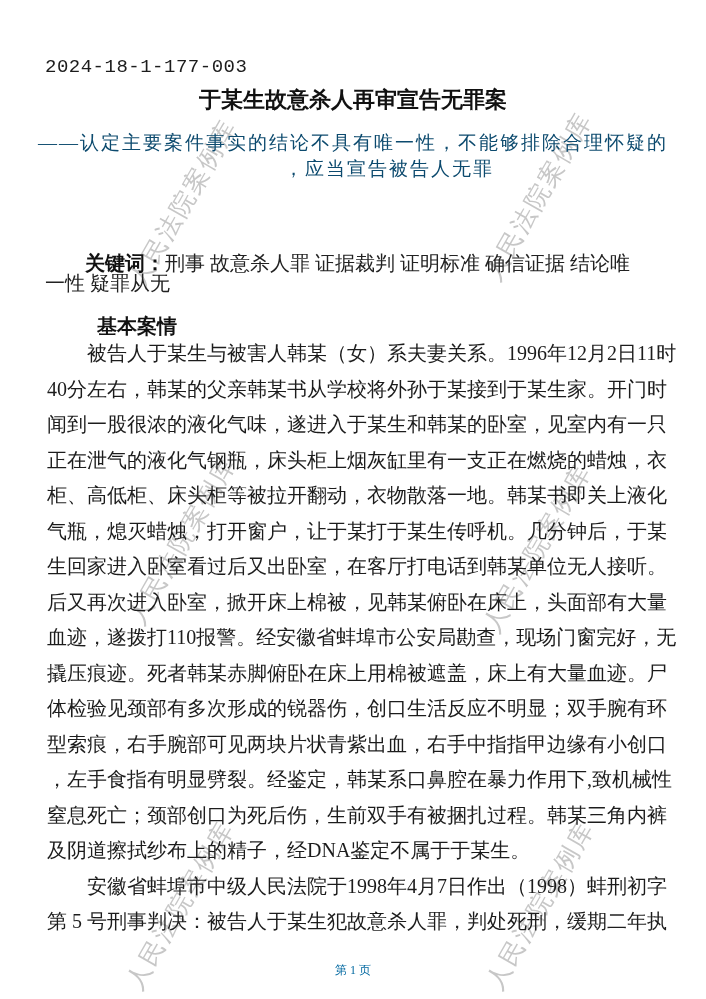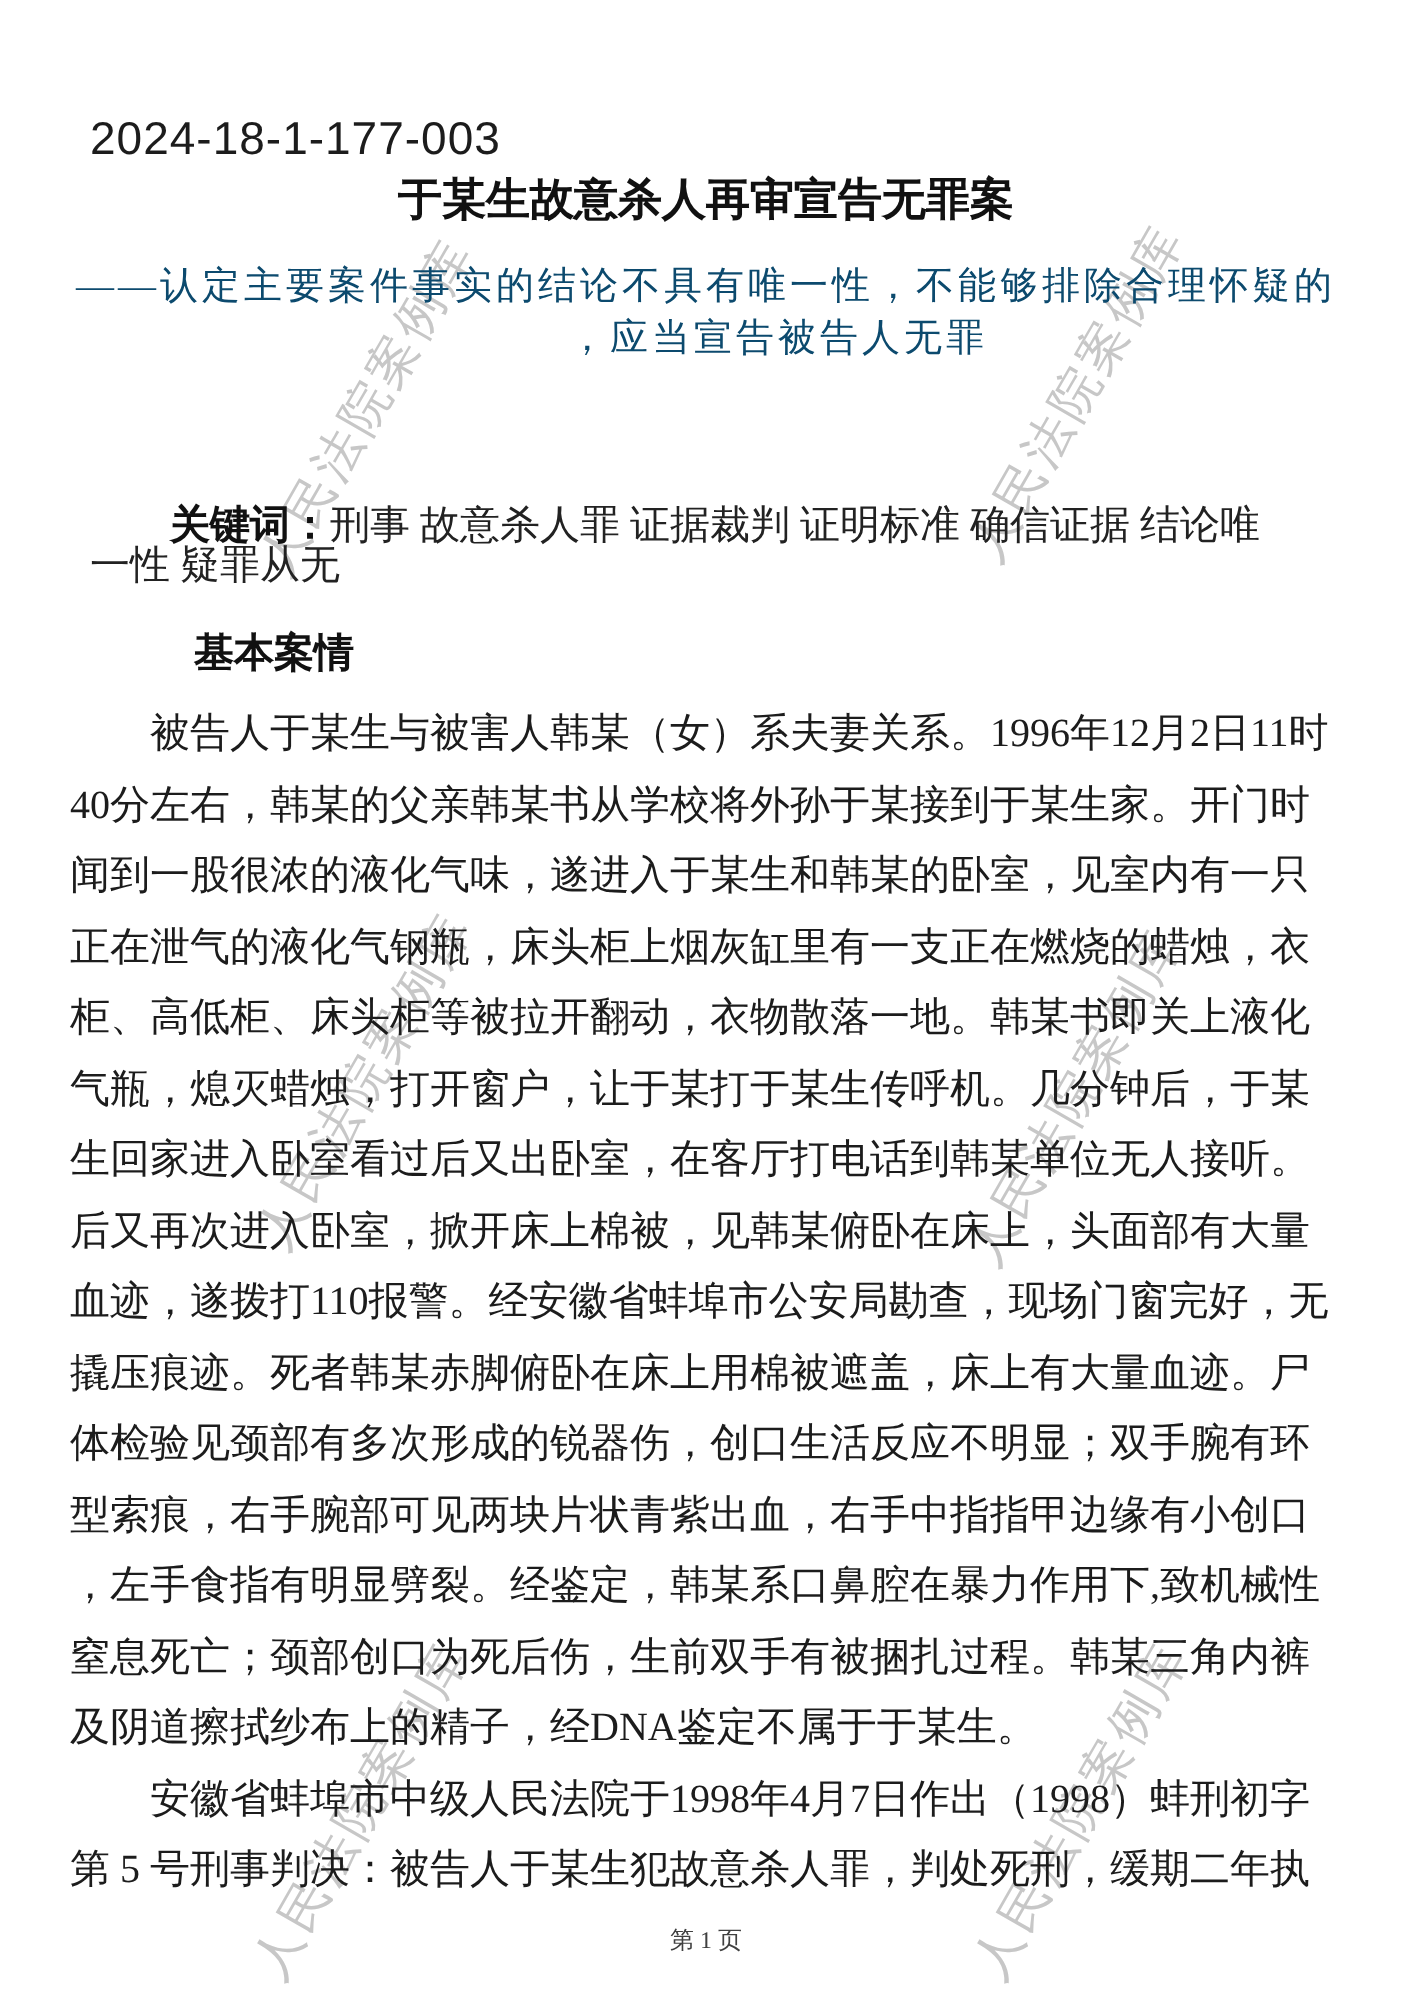--- a/index.html
+++ b/index.html
@@ -35,22 +35,22 @@
   
   .content {
     position: absolute;
     inset: 0;
     z-index: 1;
   }
   .doc-number {
     position: absolute;
     left: 45px;
     top: 56px;
-    font-family: Liberation Sans, sans-serif;
-    font-size: 23px;
+    font-family: Liberation Mono, monospace;
+    font-size: 19px;
     letter-spacing: 0.5px;
     color: #1c1c1c;
   }
   .title {
     position: absolute;
     left: 0;
     top: 85px;
     width: 706px;
     margin: 0;
     text-align: center;
@@ -92,24 +92,23 @@
     left: 85px;
     top: 301px;
     margin: 12px;
     font-family: "Liberation Sans", sans-serif;
     font-size: 20px;
     font-weight: 700;
     color: #111;
   }
   .body-block {
     position: absolute;
-    left: 35px;
+    left: 47px;
     top: 336px;
     width: 616px;
-    margin-top: 14px;
   }
   .bline {
     height: 35.5px;
     line-height: 35.5px;
     font-size: 20px;
     color: #1c1c1c;
     text-align: justify;
     text-align-last: justify;
     text-justify: inter-character;
     white-space: nowrap;
@@ -120,21 +119,21 @@
     text-align-last: left;
   }
   .footer {
     position: absolute;
     left: 0;
     top: 962px;
     width: 706px;
     text-align: center;
     font-size: 12px;
     line-height: 16px;
-    color: #404040;
+    color: #0369a1;
   }
 </style>
 </head>
 <body>
 
 <div class="page">
 
   <div class="wm-layer">
     <span class="wm" style="left:183px; top:203px;">人民法院案例库</span>
     <span class="wm" style="left:538px; top:196px;">人民法院案例库</span>

